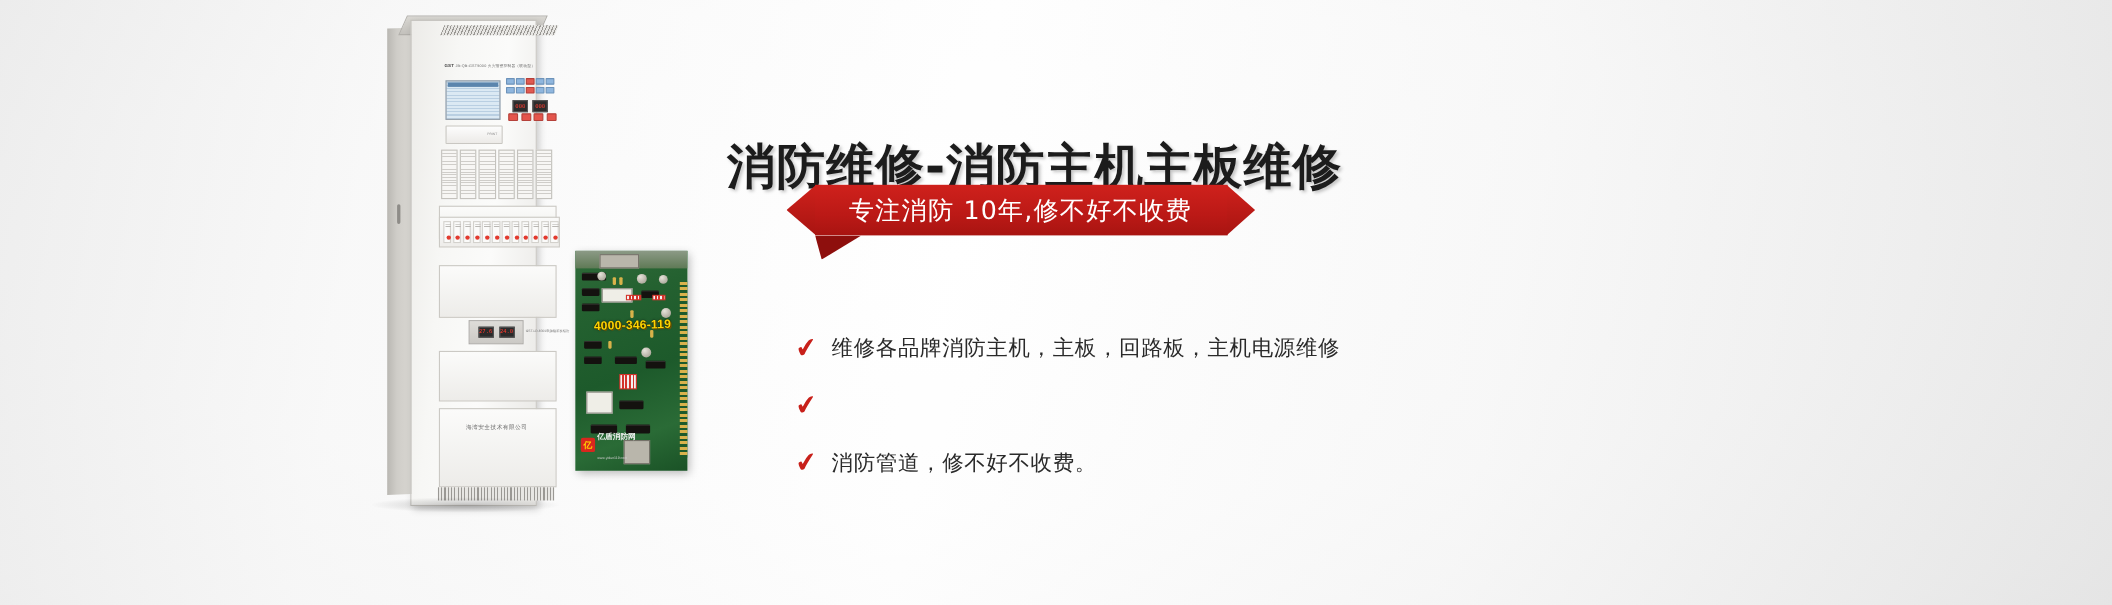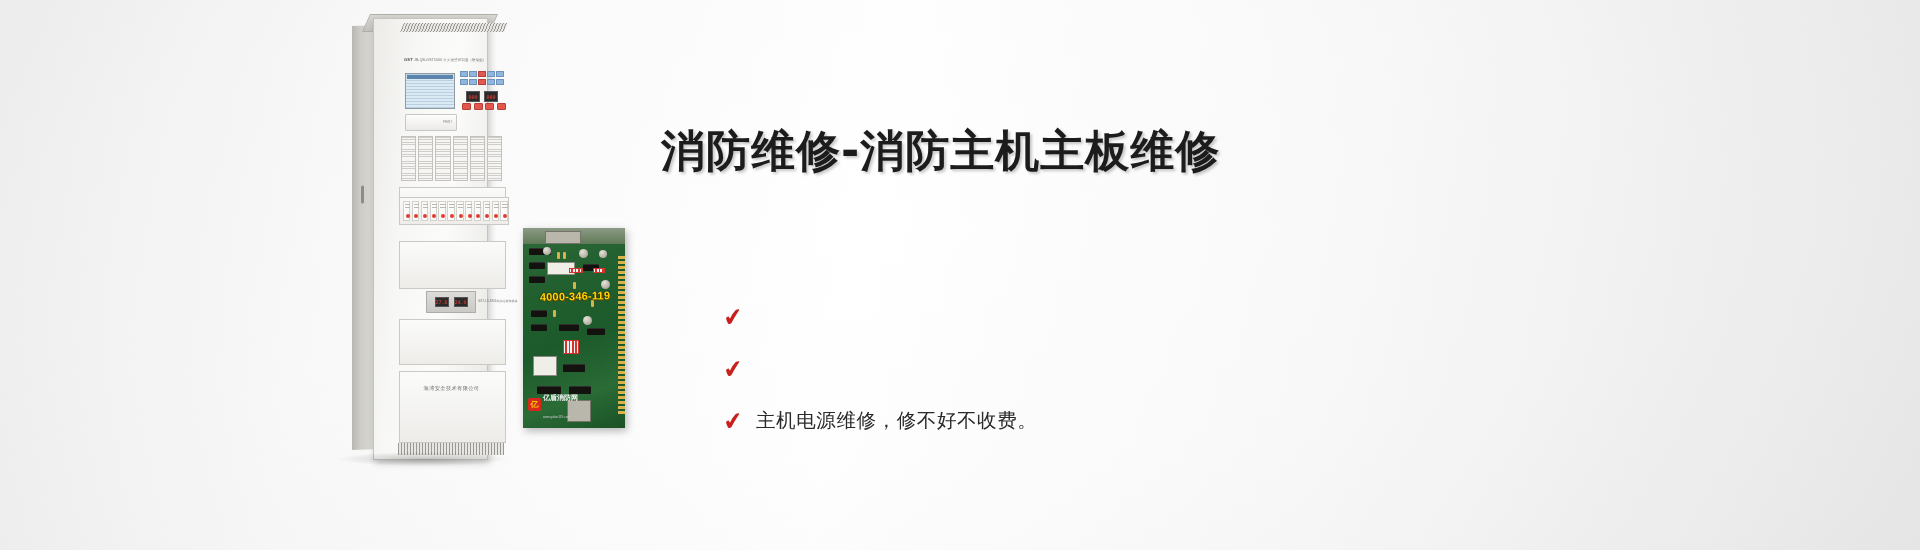--- a/index.html
+++ b/index.html
@@ -359,26 +359,34 @@
         <span>
           <span class="pcb-logo-txt">亿盾消防网</span><br>
           <span class="pcb-logo-sub">www.yidun119.com</span>
         </span>
       </div>
     </div>
   </div>
 
   <div class="headline">消防维修-消防主机主板维修</div>
 
+  <div class="ribbon">
+    <div class="ribbon-tail"></div>
+    <div class="ribbon-l"></div>
+    <div class="ribbon-main"></div>
+    <div class="ribbon-r"></div>
+    <div class="ribbon-txt">专注消防 10年,修不好不收费</div>
+  </div>
 
   <div class="bullets">
     <div class="bullet">
       <span class="check">✔</span>
+      <span class="btxt">维修各品牌消防主机，主板，回路板，主机电源维修</span>
     </div>
     <div class="bullet">
       <span class="check">✔</span>
     </div>
     <div class="bullet">
       <span class="check">✔</span>
-      <span class="btxt">主机电源维修，修不好不收费。</span>
+      <span class="btxt">消防管道，修不好不收费。</span>
     </div>
   </div>
 </div>
 
 </body></html>

